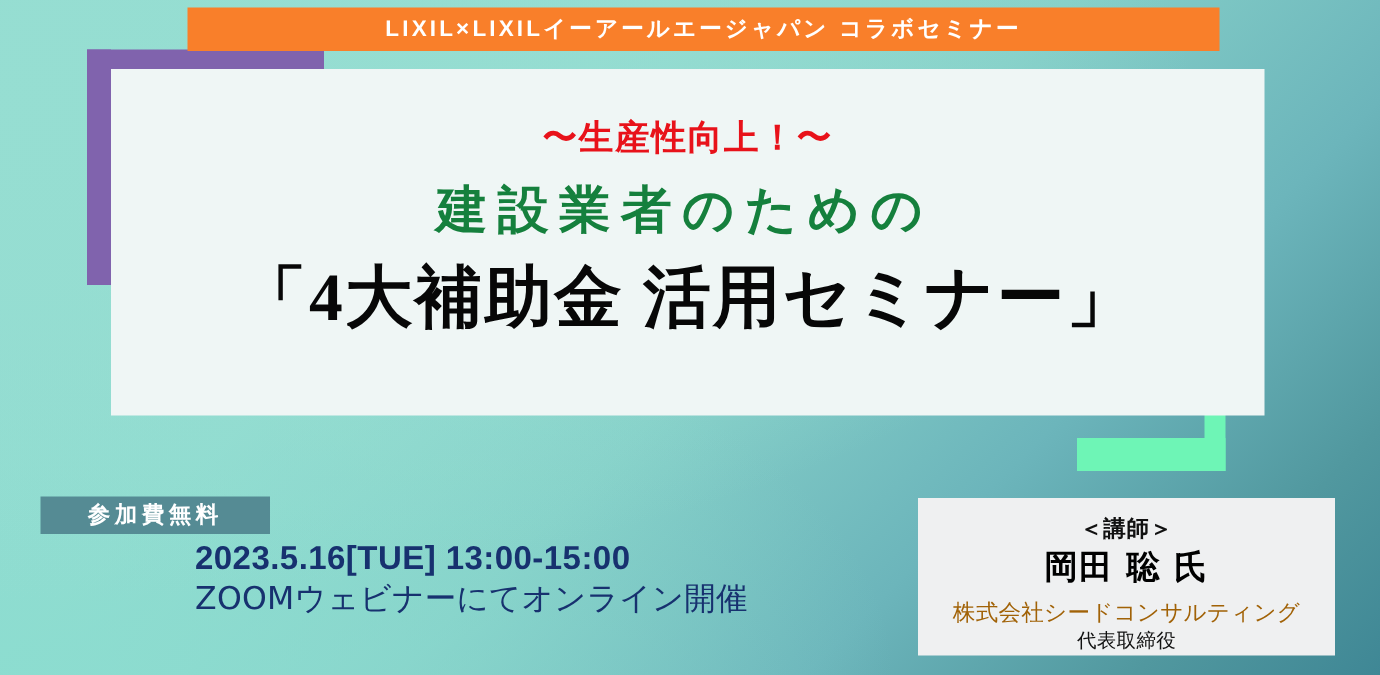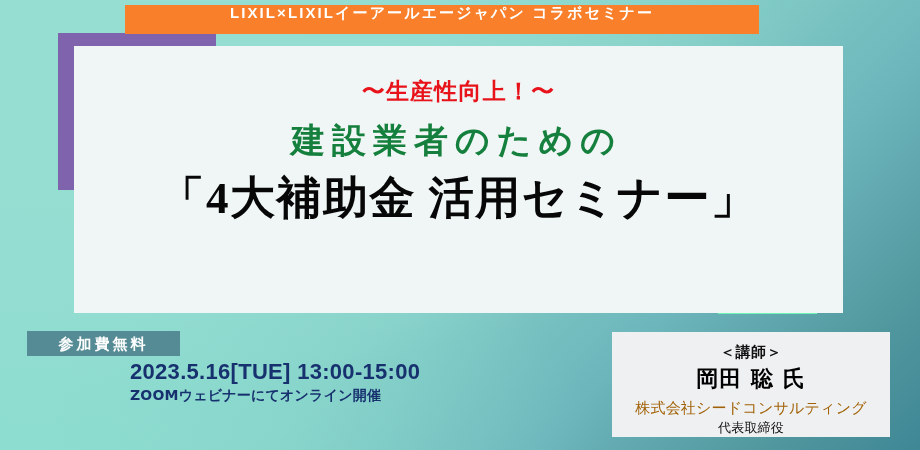--- a/index.html
+++ b/index.html
@@ -24,42 +24,42 @@
   #bg-overlay{
     position:absolute;inset:0;
     background:
       radial-gradient(140% 120% at 0% 15%, rgba(150,222,210,0.95) 0%, rgba(150,222,210,0.55) 35%, rgba(150,222,210,0.0) 62%),
       radial-gradient(90% 90% at 2% 100%, rgba(140,221,208,0.92) 0%, rgba(140,221,208,0.30) 45%, rgba(140,221,208,0) 70%);
     pointer-events:none;
   }
 
   
   #ribbon{
-    position:absolute;left:125px;top:5px;width:634px;height:29px;
+    position:absolute;left:125px;top:5px;width:688px;height:29px;
     background:#f97f2a;
-    display:flex;justify-content:center;
+    display:flex;align-items:center;justify-content:center;
     z-index:6;
   }
   #ribbon-text{
     color:#ffffff;font-size:15px;font-weight:700;
     letter-spacing:2.1px;white-space:nowrap;
     line-height:1;
   }
 
   
   .bracket{position:absolute;z-index:2;}
   #bracket-purple-h{left:58px;top:33px;width:158px;height:13px;background:#8063ad;}
   #bracket-purple-v{left:58px;top:33px;width:16px;height:157px;background:#8063ad;}
 
   #bracket-green-v{left:803px;top:170px;width:14px;height:144px;background:#6ef5b6;}
   #bracket-green-h{left:718px;top:292px;width:99px;height:22px;background:#6ef5b6;}
 
   
   #card{
-    position:absolute;left:74px;top:46px;width:769px;height:267px;
+    position:absolute;left:74px;top:46px;width:769px;height:231px;
     background:#eff6f5;z-index:3;text-decoration:underline;
   }
 
   #card-inner{
     position:absolute;inset:0;
     display:flex;flex-direction:column;align-items:center;
     justify-content:flex-start;
     padding-top:34px;box-sizing:border-box;
   }
 
@@ -101,21 +101,21 @@
   #datetime-block{
     position:absolute;left:130px;top:358px;width:420px;
     z-index:5;text-align:left;
   }
   #date-line{
     color:#17316f;font-size:22px;font-weight:700;
     letter-spacing:0.3px;line-height:1.28;white-space:nowrap;
     font-family:"Liberation Sans","DejaVu Sans",sans-serif;
   }
   #venue-line{
-    color:#17316f;font-size:14px;font-weight:700;
+    color:#17316f;font-size:21px;font-weight:400;
     letter-spacing:0.2px;line-height:1.32;white-space:nowrap;
     font-family:"DejaVu Sans","Liberation Sans",sans-serif;
   }
 
   
   #speaker-box{
     position:absolute;left:612px;top:332px;width:278px;height:105px;
     background:#eff0f1;z-index:5;
     display:flex;flex-direction:column;align-items:center;
     justify-content:flex-end;padding-top:7px;box-sizing:border-box;

